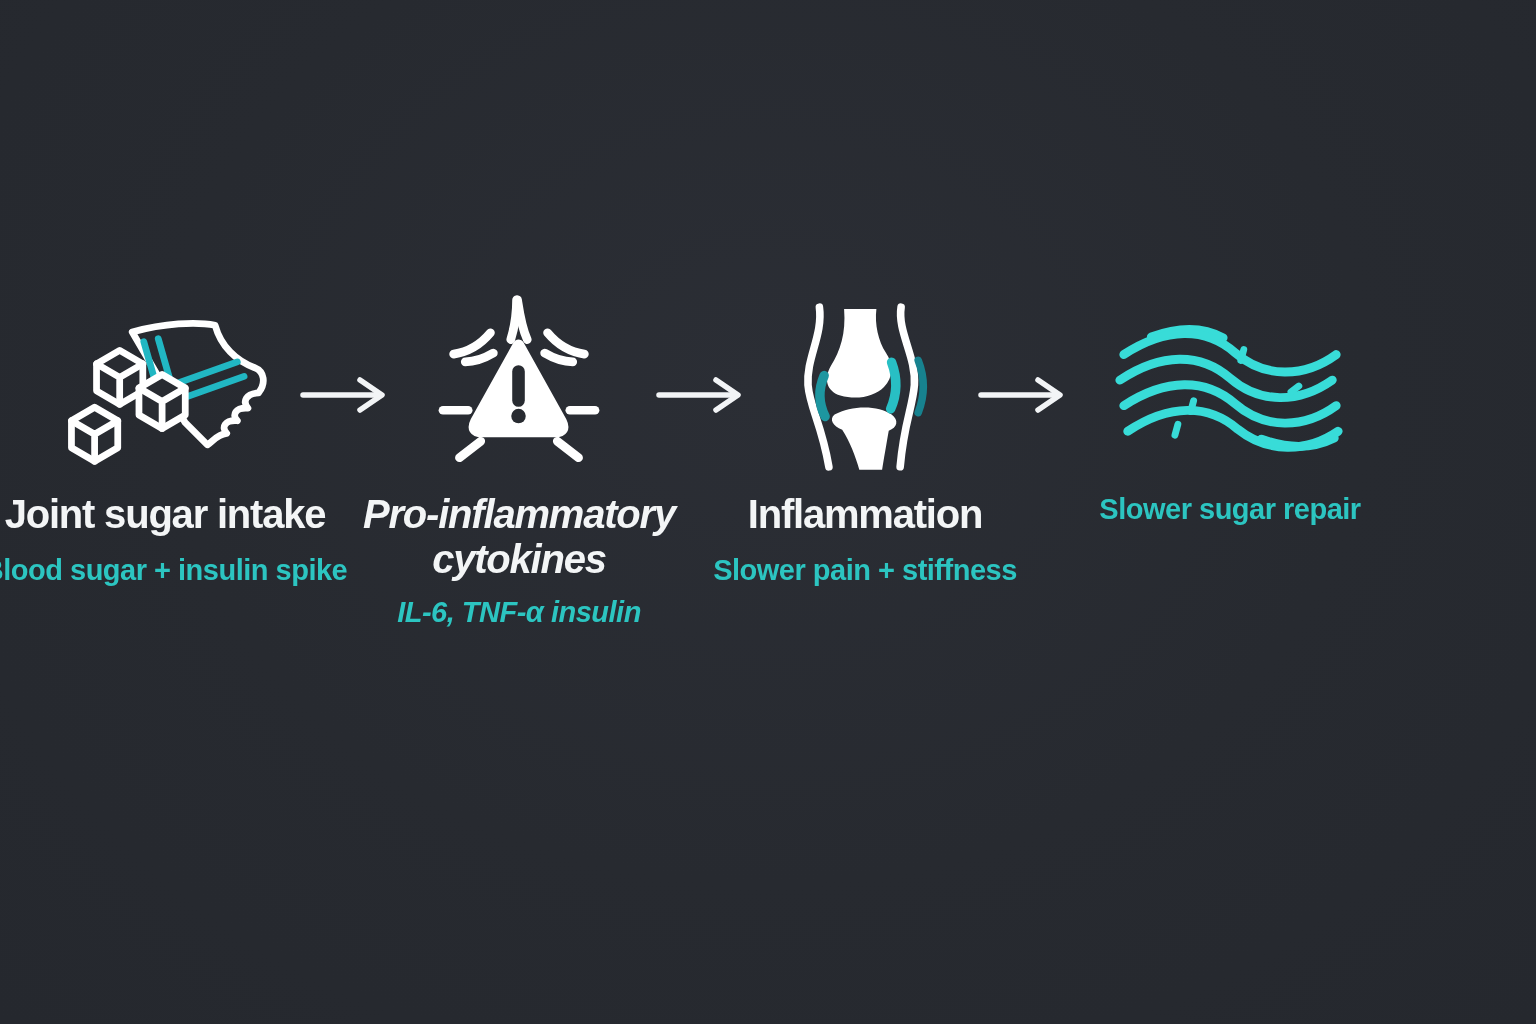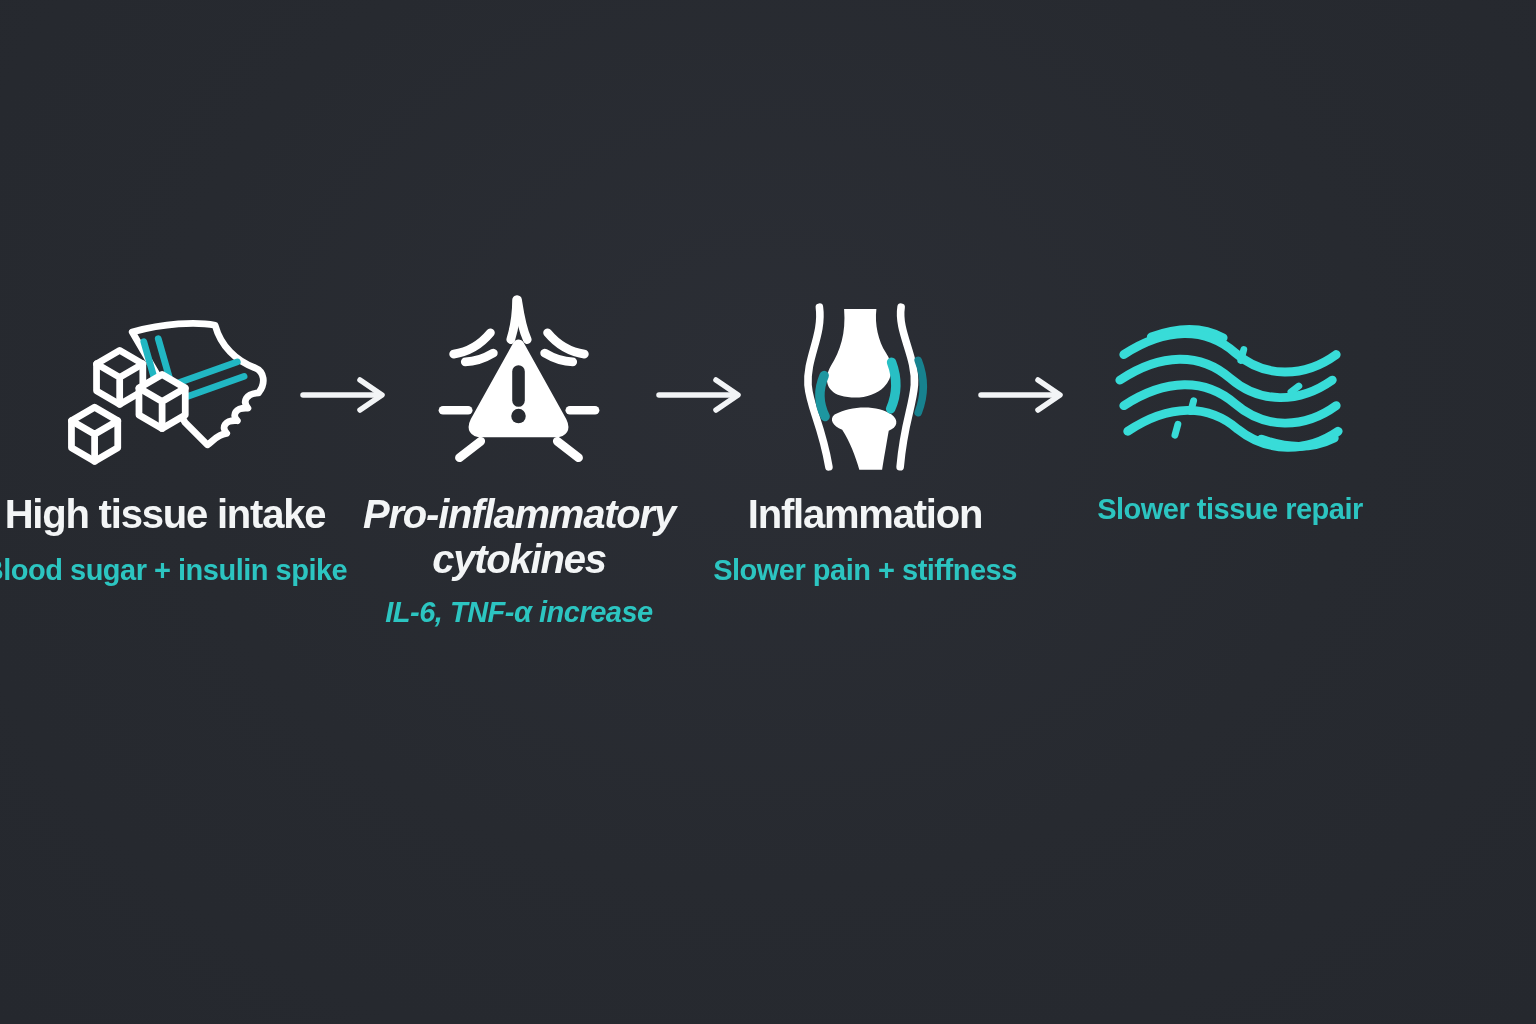--- a/index.html
+++ b/index.html
@@ -55,21 +55,21 @@
       <path d="M126 95 L188 73" stroke="#21b7c3" stroke-width="7" stroke-linecap="round"></path>
 
       <path d="M59 46 L83 60 L83 88 L59 102 L35 88 L35 60 Z" fill="#282b31" stroke="#ffffff" stroke-width="7" stroke-linejoin="round"></path>
       <path d="M35 60 L59 74 M83 60 L59 74 M59 74 L59 102" stroke="#ffffff" stroke-width="7" stroke-linecap="round" stroke-linejoin="round"></path>
       <path d="M103 71 L127 85 L127 113 L103 127 L79 113 L79 85 Z" fill="#282b31" stroke="#ffffff" stroke-width="7" stroke-linejoin="round"></path>
       <path d="M79 85 L103 99 M127 85 L103 99 M103 99 L103 127" stroke="#ffffff" stroke-width="7" stroke-linecap="round" stroke-linejoin="round"></path>
       <path d="M33 105 L57 119 L57 147 L33 161 L9 147 L9 119 Z" fill="#282b31" stroke="#ffffff" stroke-width="7" stroke-linejoin="round"></path>
       <path d="M9 119 L33 133 M57 119 L33 133 M33 133 L33 161" stroke="#ffffff" stroke-width="7" stroke-linecap="round" stroke-linejoin="round"></path>
     </svg>
   </div>
-  <div class="title nowrap">High tissue intake</div>
+  <div class="title nowrap">Joint sugar intake</div>
   <div class="subtitle">Blood sugar + insulin spike</div>
 </div>
 
 <div class="arrow" id="arrow-1">
   <svg width="96" height="44" viewBox="0 0 96 44" fill="none">
     <path d="M6 22 H82" stroke="#f2f4f6" stroke-width="5.5" stroke-linecap="round"></path>
     <path d="M63 7 L85 22 L63 37" stroke="#f2f4f6" stroke-width="5.5" stroke-linecap="round" stroke-linejoin="round" fill="none"></path>
   </svg>
 </div>
 
@@ -90,21 +90,21 @@
         <path d="M132 151 L154 168"></path>
       </g>
 
       <path d="M92 52 L136 131 Q141 141 130 141 L54 141 Q43 141 48 131 Z" fill="#ffffff" stroke="#ffffff" stroke-width="12" stroke-linejoin="round"></path>
 
       <path d="M92 79 L92 109" stroke="#282b31" stroke-width="13" stroke-linecap="round"></path>
       <circle cx="92" cy="125" r="7.5" fill="#282b31"></circle>
     </svg>
   </div>
   <div class="title">Pro-inflammatory cytokines</div>
-  <div class="subtitle">IL-6, TNF-α increase</div>
+  <div class="subtitle">IL-6, TNF-α insulin</div>
 </div>
 
 <div class="arrow" id="arrow-2">
   <svg width="96" height="44" viewBox="0 0 96 44" fill="none">
     <path d="M6 22 H82" stroke="#f2f4f6" stroke-width="5.5" stroke-linecap="round"></path>
     <path d="M63 7 L85 22 L63 37" stroke="#f2f4f6" stroke-width="5.5" stroke-linecap="round" stroke-linejoin="round" fill="none"></path>
   </svg>
 </div>
 
 <div class="step" id="step-3">
@@ -150,14 +150,14 @@
       </g>
 
       <g stroke="#38dcd8" stroke-width="7" stroke-linecap="round">
         <path d="M131 44 L134 33"></path>
         <path d="M80 96 L83 85"></path>
         <path d="M64 120 L67 109"></path>
         <path d="M182 76 L190 70"></path>
       </g>
     </svg>
   </div>
-  <div class="subtitle">Slower tissue repair</div>
+  <div class="subtitle">Slower sugar repair</div>
 </div>
 
 </body></html>

